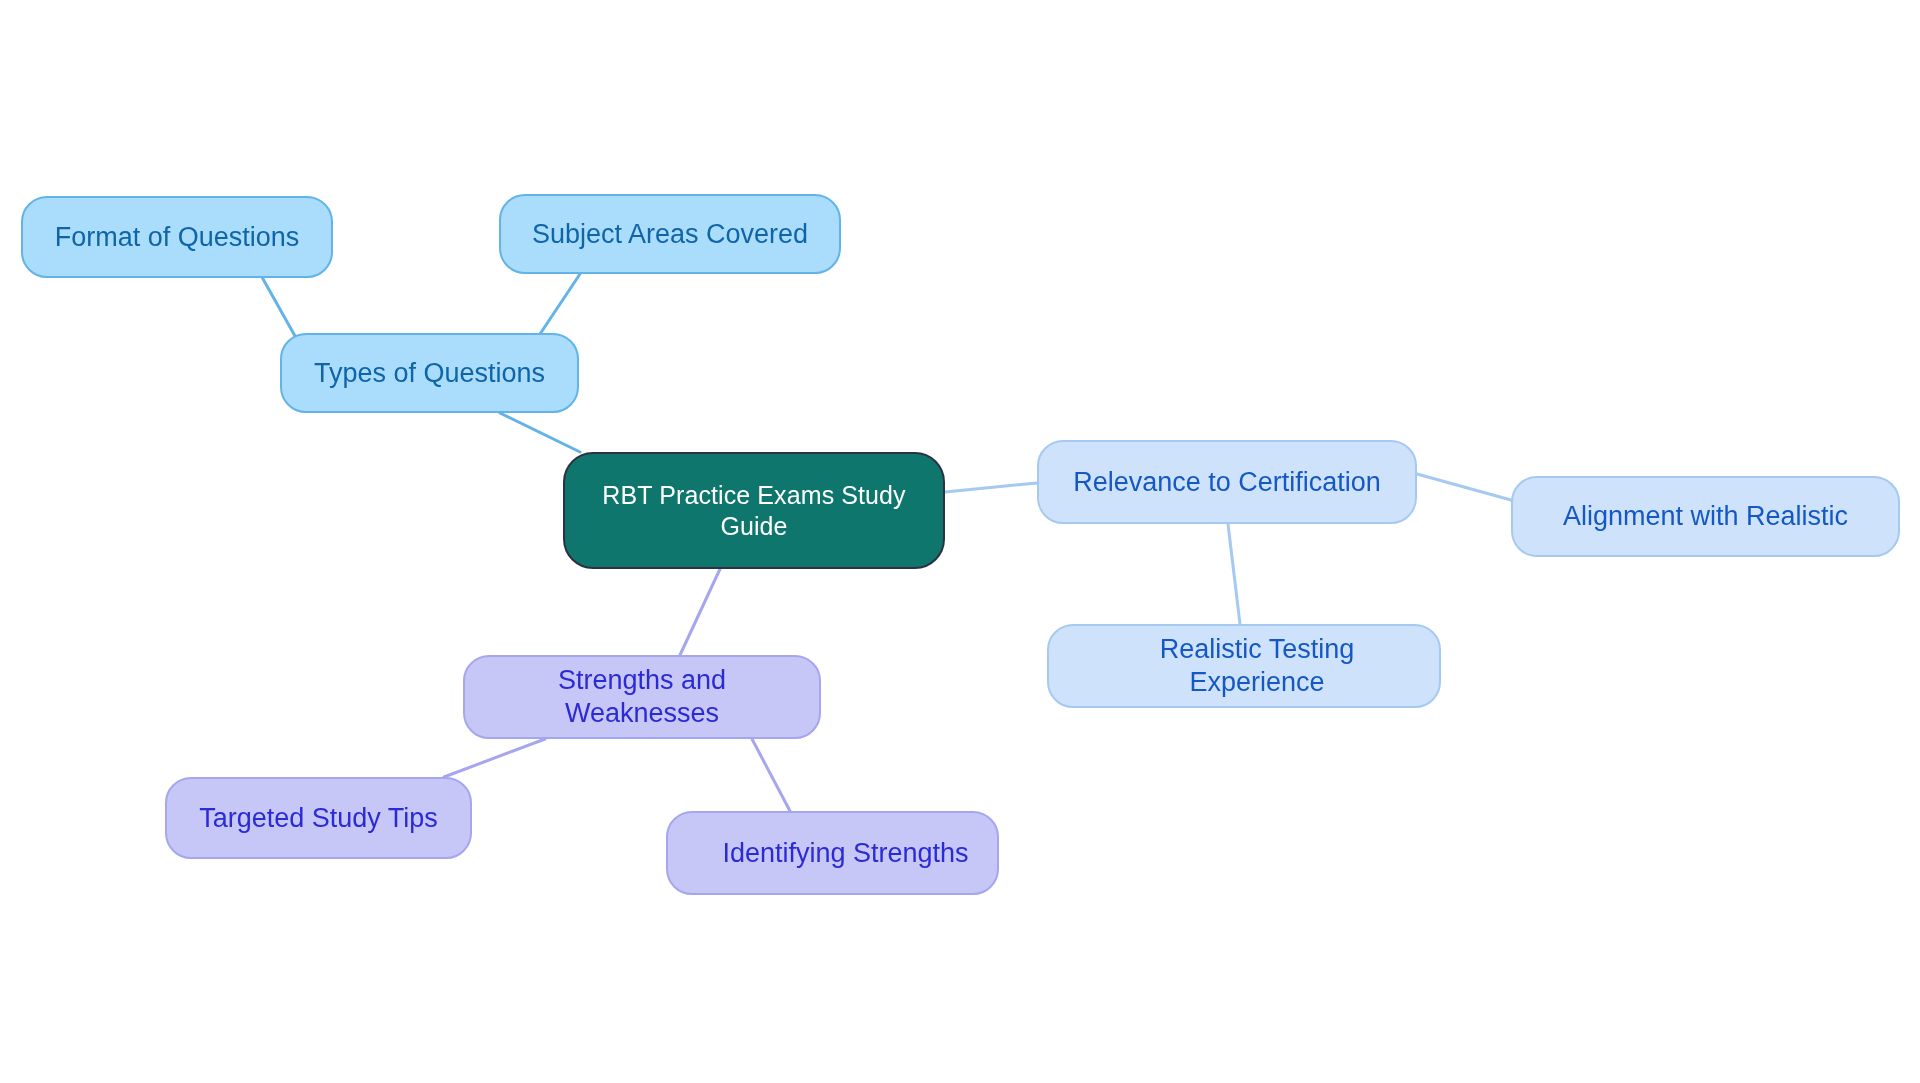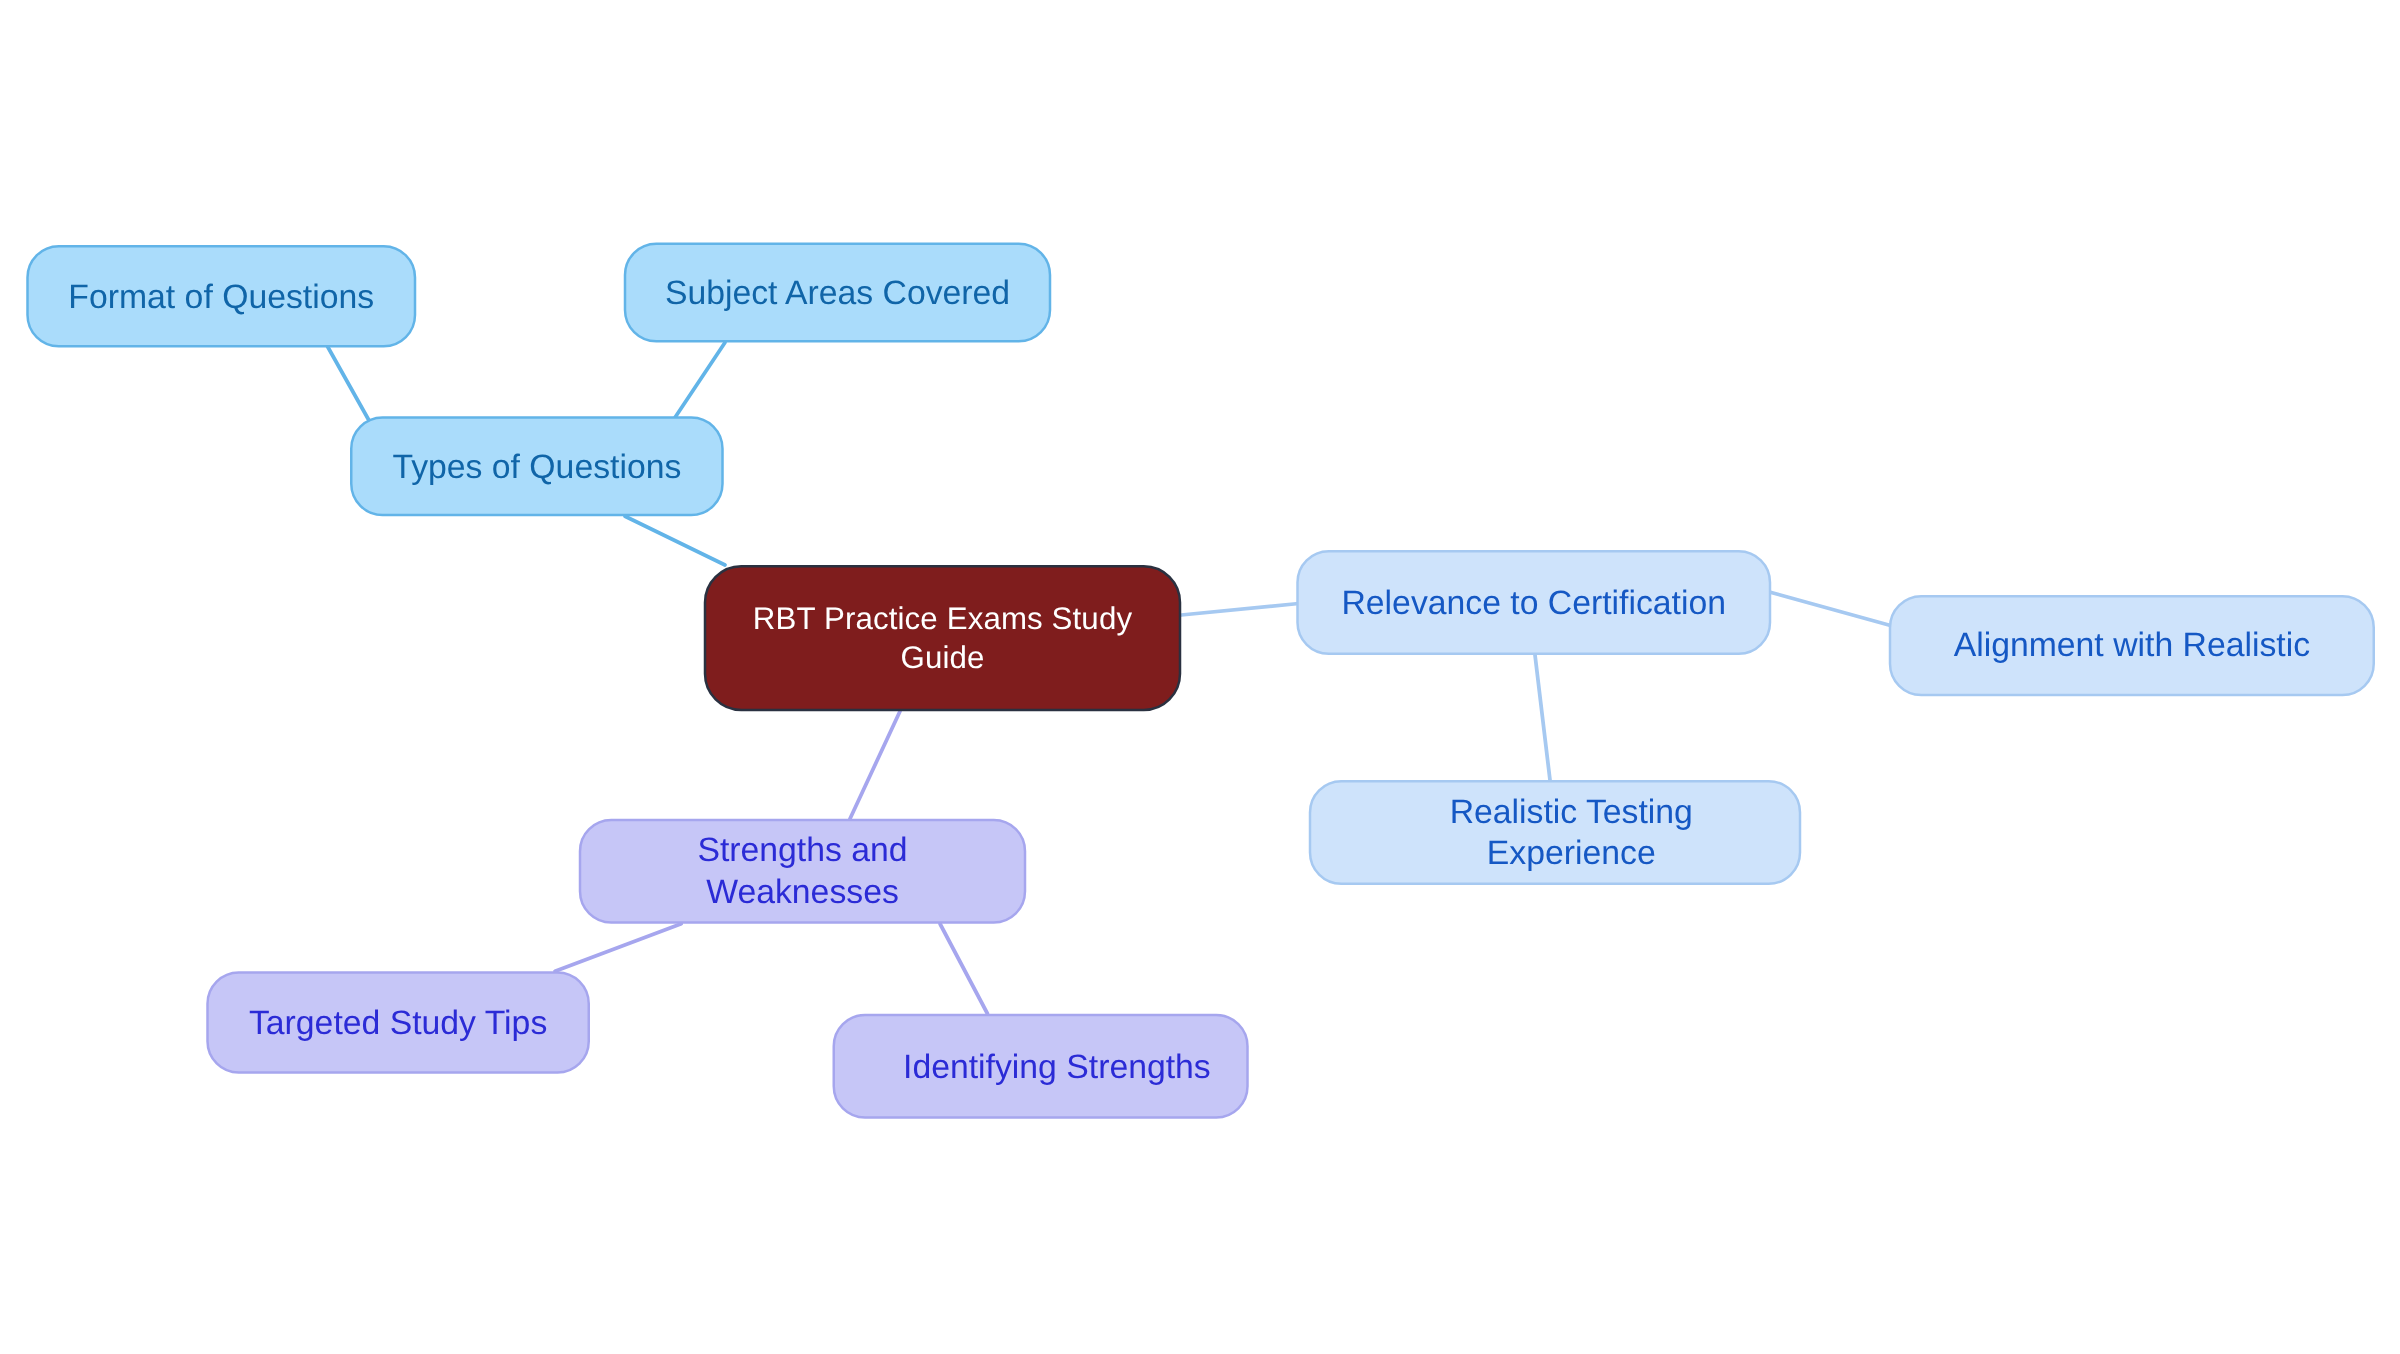--- a/index.html
+++ b/index.html
@@ -37,21 +37,21 @@
     text-align: center;
     border-radius: 26px;
     border-style: solid;
     border-width: 2px;
     line-height: 1.22;
     white-space: pre-line;
     padding: 0 22px;
     z-index: 2;
   }
   .node.root {
-    background: #7f1d1d;
+    background: #0f766e;
     border-color: #2a3140;
     color: #ffffff;
     font-size: 25px;
     border-radius: 30px;
     letter-spacing: 0.1px;
   }
   .node.blue {
     background: #aadcfb;
     border-color: #62b4e8;
     color: #1065a8;

